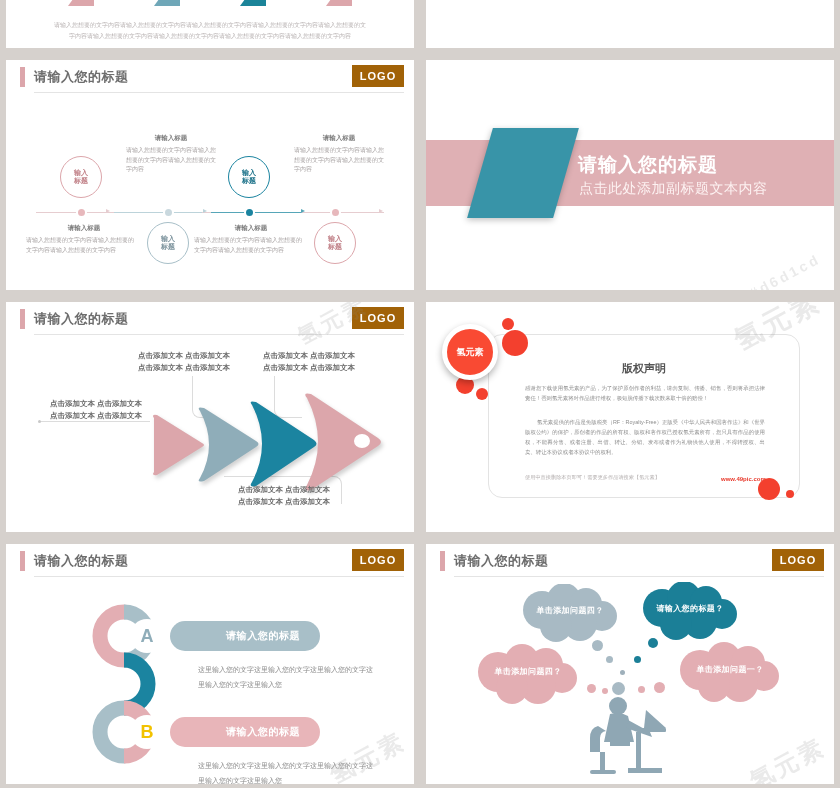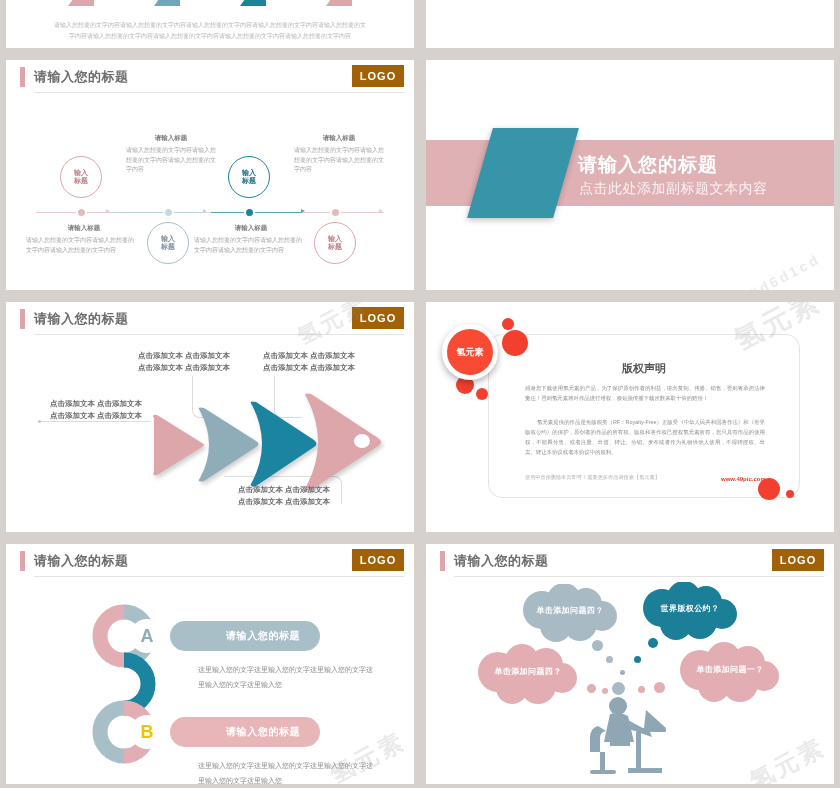--- a/index.html
+++ b/index.html
@@ -309,21 +309,21 @@
       <svg class="cloud" style="left:212px;top:4px;" width="104" height="58" viewBox="0 0 104 58">
         <g fill="#1b7f97">
           <circle cx="24" cy="26" r="19"></circle>
             <circle cx="46" cy="16" r="17"></circle>
           <circle cx="68" cy="20" r="16"></circle>
             <circle cx="84" cy="32" r="15"></circle>
           <circle cx="62" cy="40" r="17"></circle>
             <circle cx="38" cy="42" r="16"></circle>
         </g>
       </svg>
-      <div class="cloudtxt" style="left:212px;top:25px;width:104px;">世界版权公约？</div>
+      <div class="cloudtxt" style="left:212px;top:25px;width:104px;">请输入您的标题？</div>
 
       <svg class="cloud" style="left:48px;top:66px;" width="108" height="60" viewBox="0 0 108 60">
         <g fill="#e3aeb3">
           <circle cx="24" cy="28" r="20"></circle>
             <circle cx="48" cy="17" r="17"></circle>
           <circle cx="72" cy="21" r="17"></circle>
             <circle cx="88" cy="34" r="15"></circle>
           <circle cx="64" cy="42" r="18"></circle>
             <circle cx="38" cy="44" r="16"></circle>
         </g>

